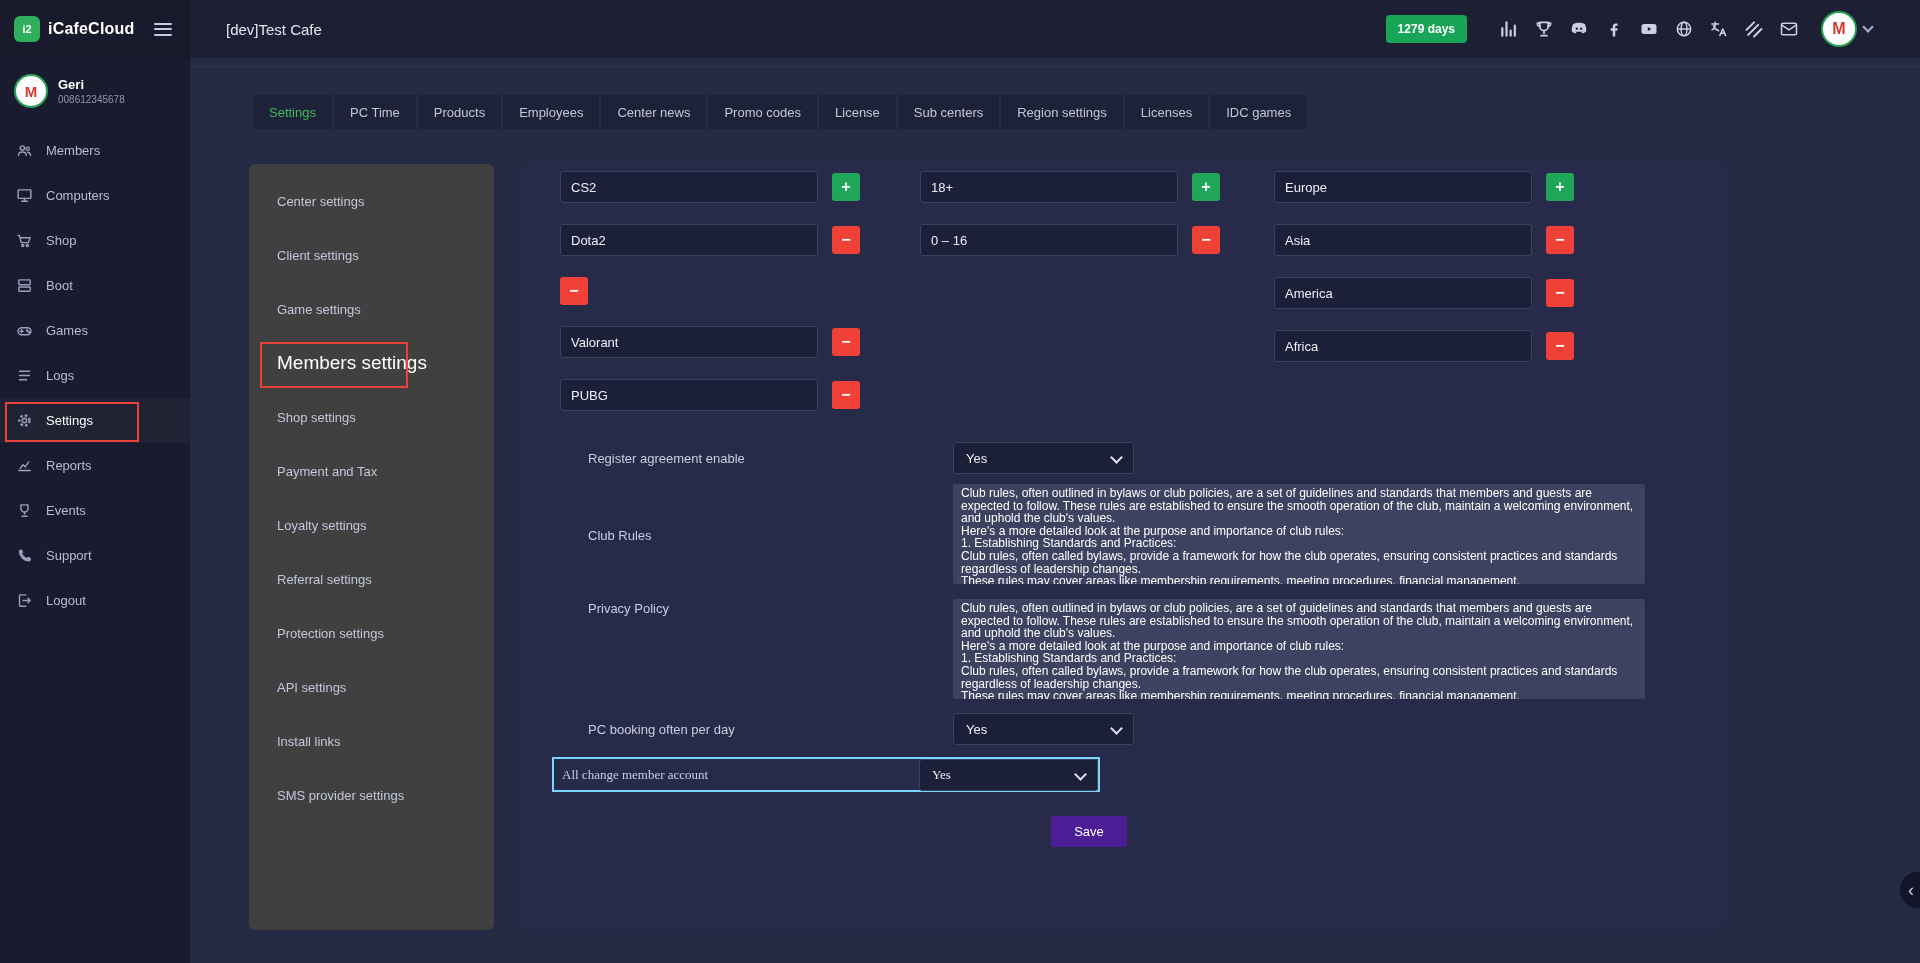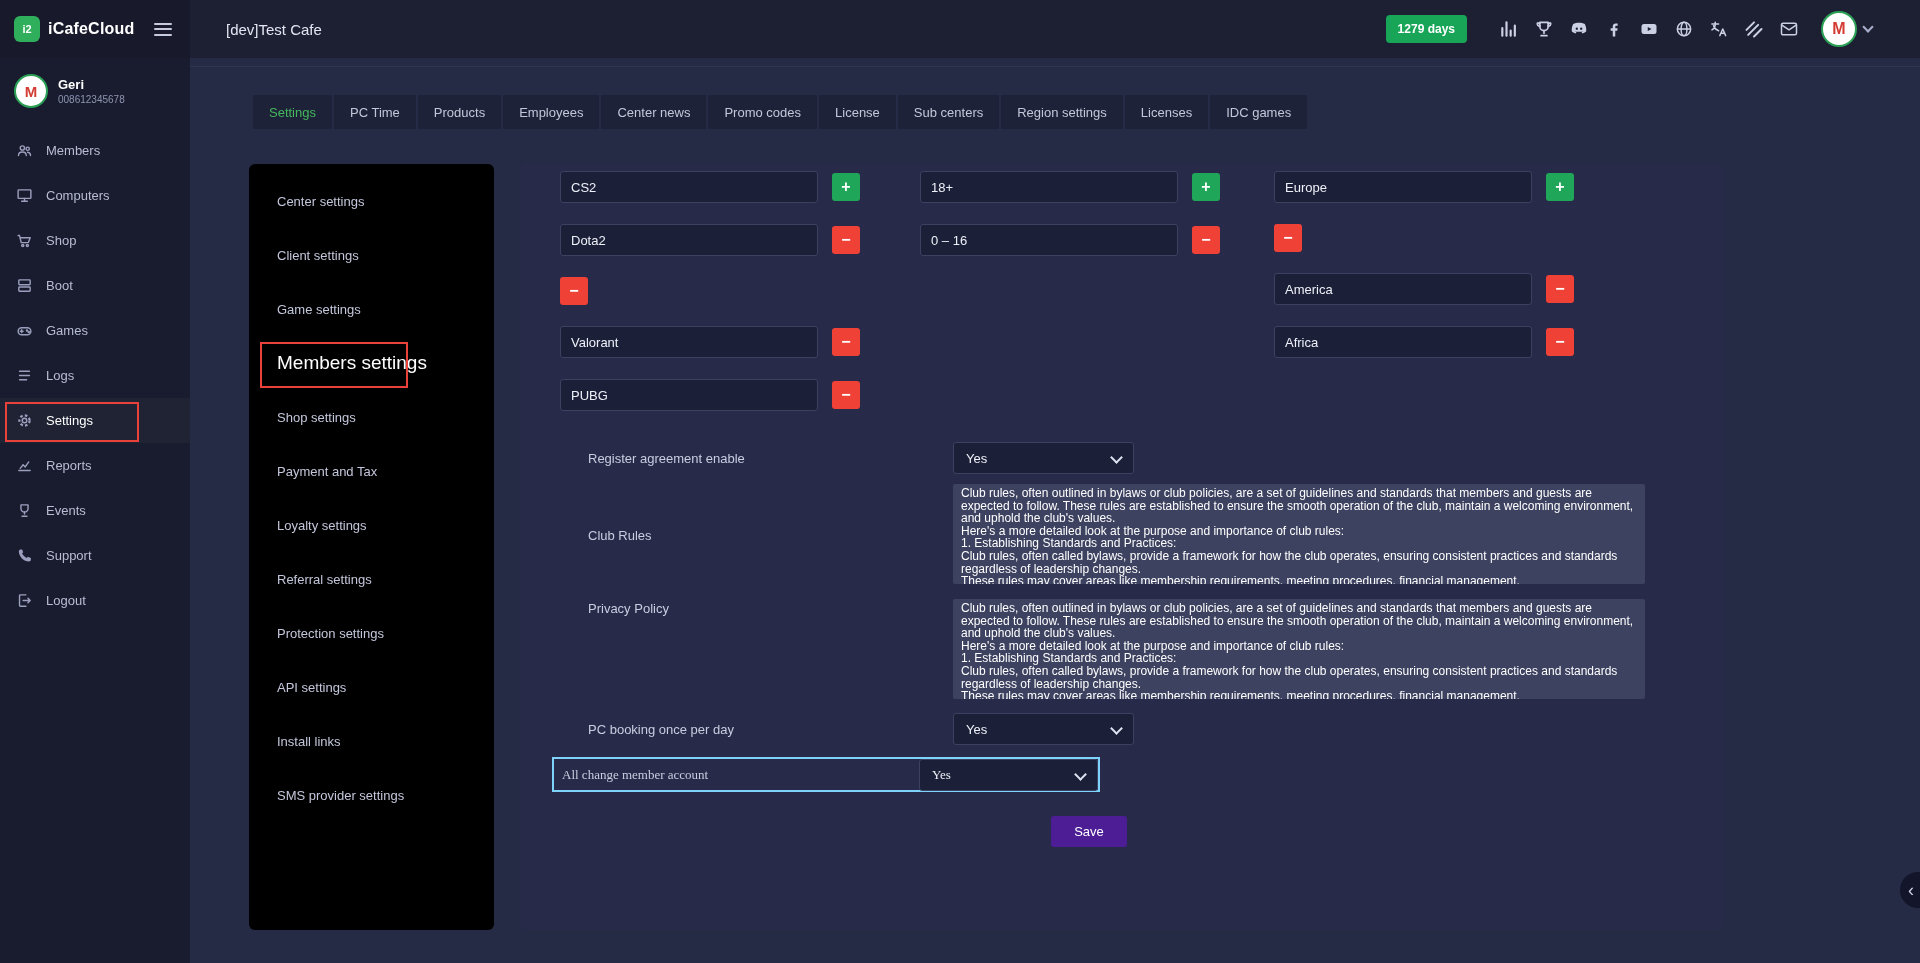--- a/index.html
+++ b/index.html
@@ -41,21 +41,21 @@
 
   
   .main { position:absolute; left:190px; top:58px; right:0; bottom:0; }
   .header-line { height:9px; border-bottom:1px solid #30344e; }
   .tabs { display:flex; gap:2px; margin:28px 0 0 63px; }
   .tab { height:34px; display:flex; align-items:center; padding:0 16px; background:#1e2238; color:#c3c7da; font-size:13px; cursor:pointer; white-space:nowrap; }
   .tab.active { color:#43b75c; }
 
   .content { display:flex; gap:26px; margin:35px 0 0 59px; align-items:flex-start; }
 
-  .submenu { width:245px; min-height:766px; background:#000000; border-radius:6px; padding-top:10px; }
+  .submenu { width:245px; min-height:766px; background:#404040; border-radius:6px; padding-top:10px; }
   .submenu-item { position:relative; height:54px; display:flex; align-items:center; padding-left:28px; font-size:13px; color:#c3c7db; cursor:pointer; }
   .submenu-item.active { color:#ffffff; font-size:19px; }
   .submenu-item.annotated::before { content:""; position:absolute; left:11px; top:6px; width:144px; height:42px; border:2px solid #e8423a; pointer-events:none; }
 
   .formpanel { width:1203px; min-height:766px; background:#272b49; border-radius:6px; padding:7px 40px 0; }
 
   .lists { position:relative; height:244px; }
   .list-col { position:absolute; top:0; display:flex; flex-direction:column; gap:21px; }
   .col-0 { left:0; } .col-1 { left:360px; } .col-2 { left:714px; }
   .list-row { display:flex; gap:14px; align-items:center; }
@@ -354,20 +354,21 @@
               <button class="chip remove">−</button>
             </div>
           </div>
 
           <div class="list-col col-2">
             <div class="list-row">
               <input readonly="" value="Europe" style="">
               <button class="chip add">+</button>
             </div>
             <div class="list-row">
+              <input readonly="" value="Asia" style="">
               <button class="chip remove">−</button>
             </div>
             <div class="list-row">
               <input readonly="" value="America" style="">
               <button class="chip remove">−</button>
             </div>
             <div class="list-row">
               <input readonly="" value="Africa" style="">
               <button class="chip remove">−</button>
             </div>
@@ -397,21 +398,21 @@
           <div class="form-label">Privacy Policy</div>
           <textarea class="big" readonly="" style="">Club rules, often outlined in bylaws or club policies, are a set of guidelines and standards that members and guests are expected to follow. These rules are established to ensure the smooth operation of the club, maintain a welcoming environment, and uphold the club's values.
 Here's a more detailed look at the purpose and importance of club rules:
 1. Establishing Standards and Practices:
 Club rules, often called bylaws, provide a framework for how the club operates, ensuring consistent practices and standards regardless of leadership changes.
 These rules may cover areas like membership requirements, meeting procedures, financial management,</textarea>
         </div>
 
         
         <div class="form-row row-pcbooking">
-          <div class="form-label">PC booking once per day</div>
+          <div class="form-label">PC booking often per day</div>
           <div class="select">
             <span>Yes</span>
           </div>
         </div>
 
         
         <div class="form-row row-allchange">
           <div class="form-label">All change member account</div>
           <div class="select">
             <span>Yes</span>

